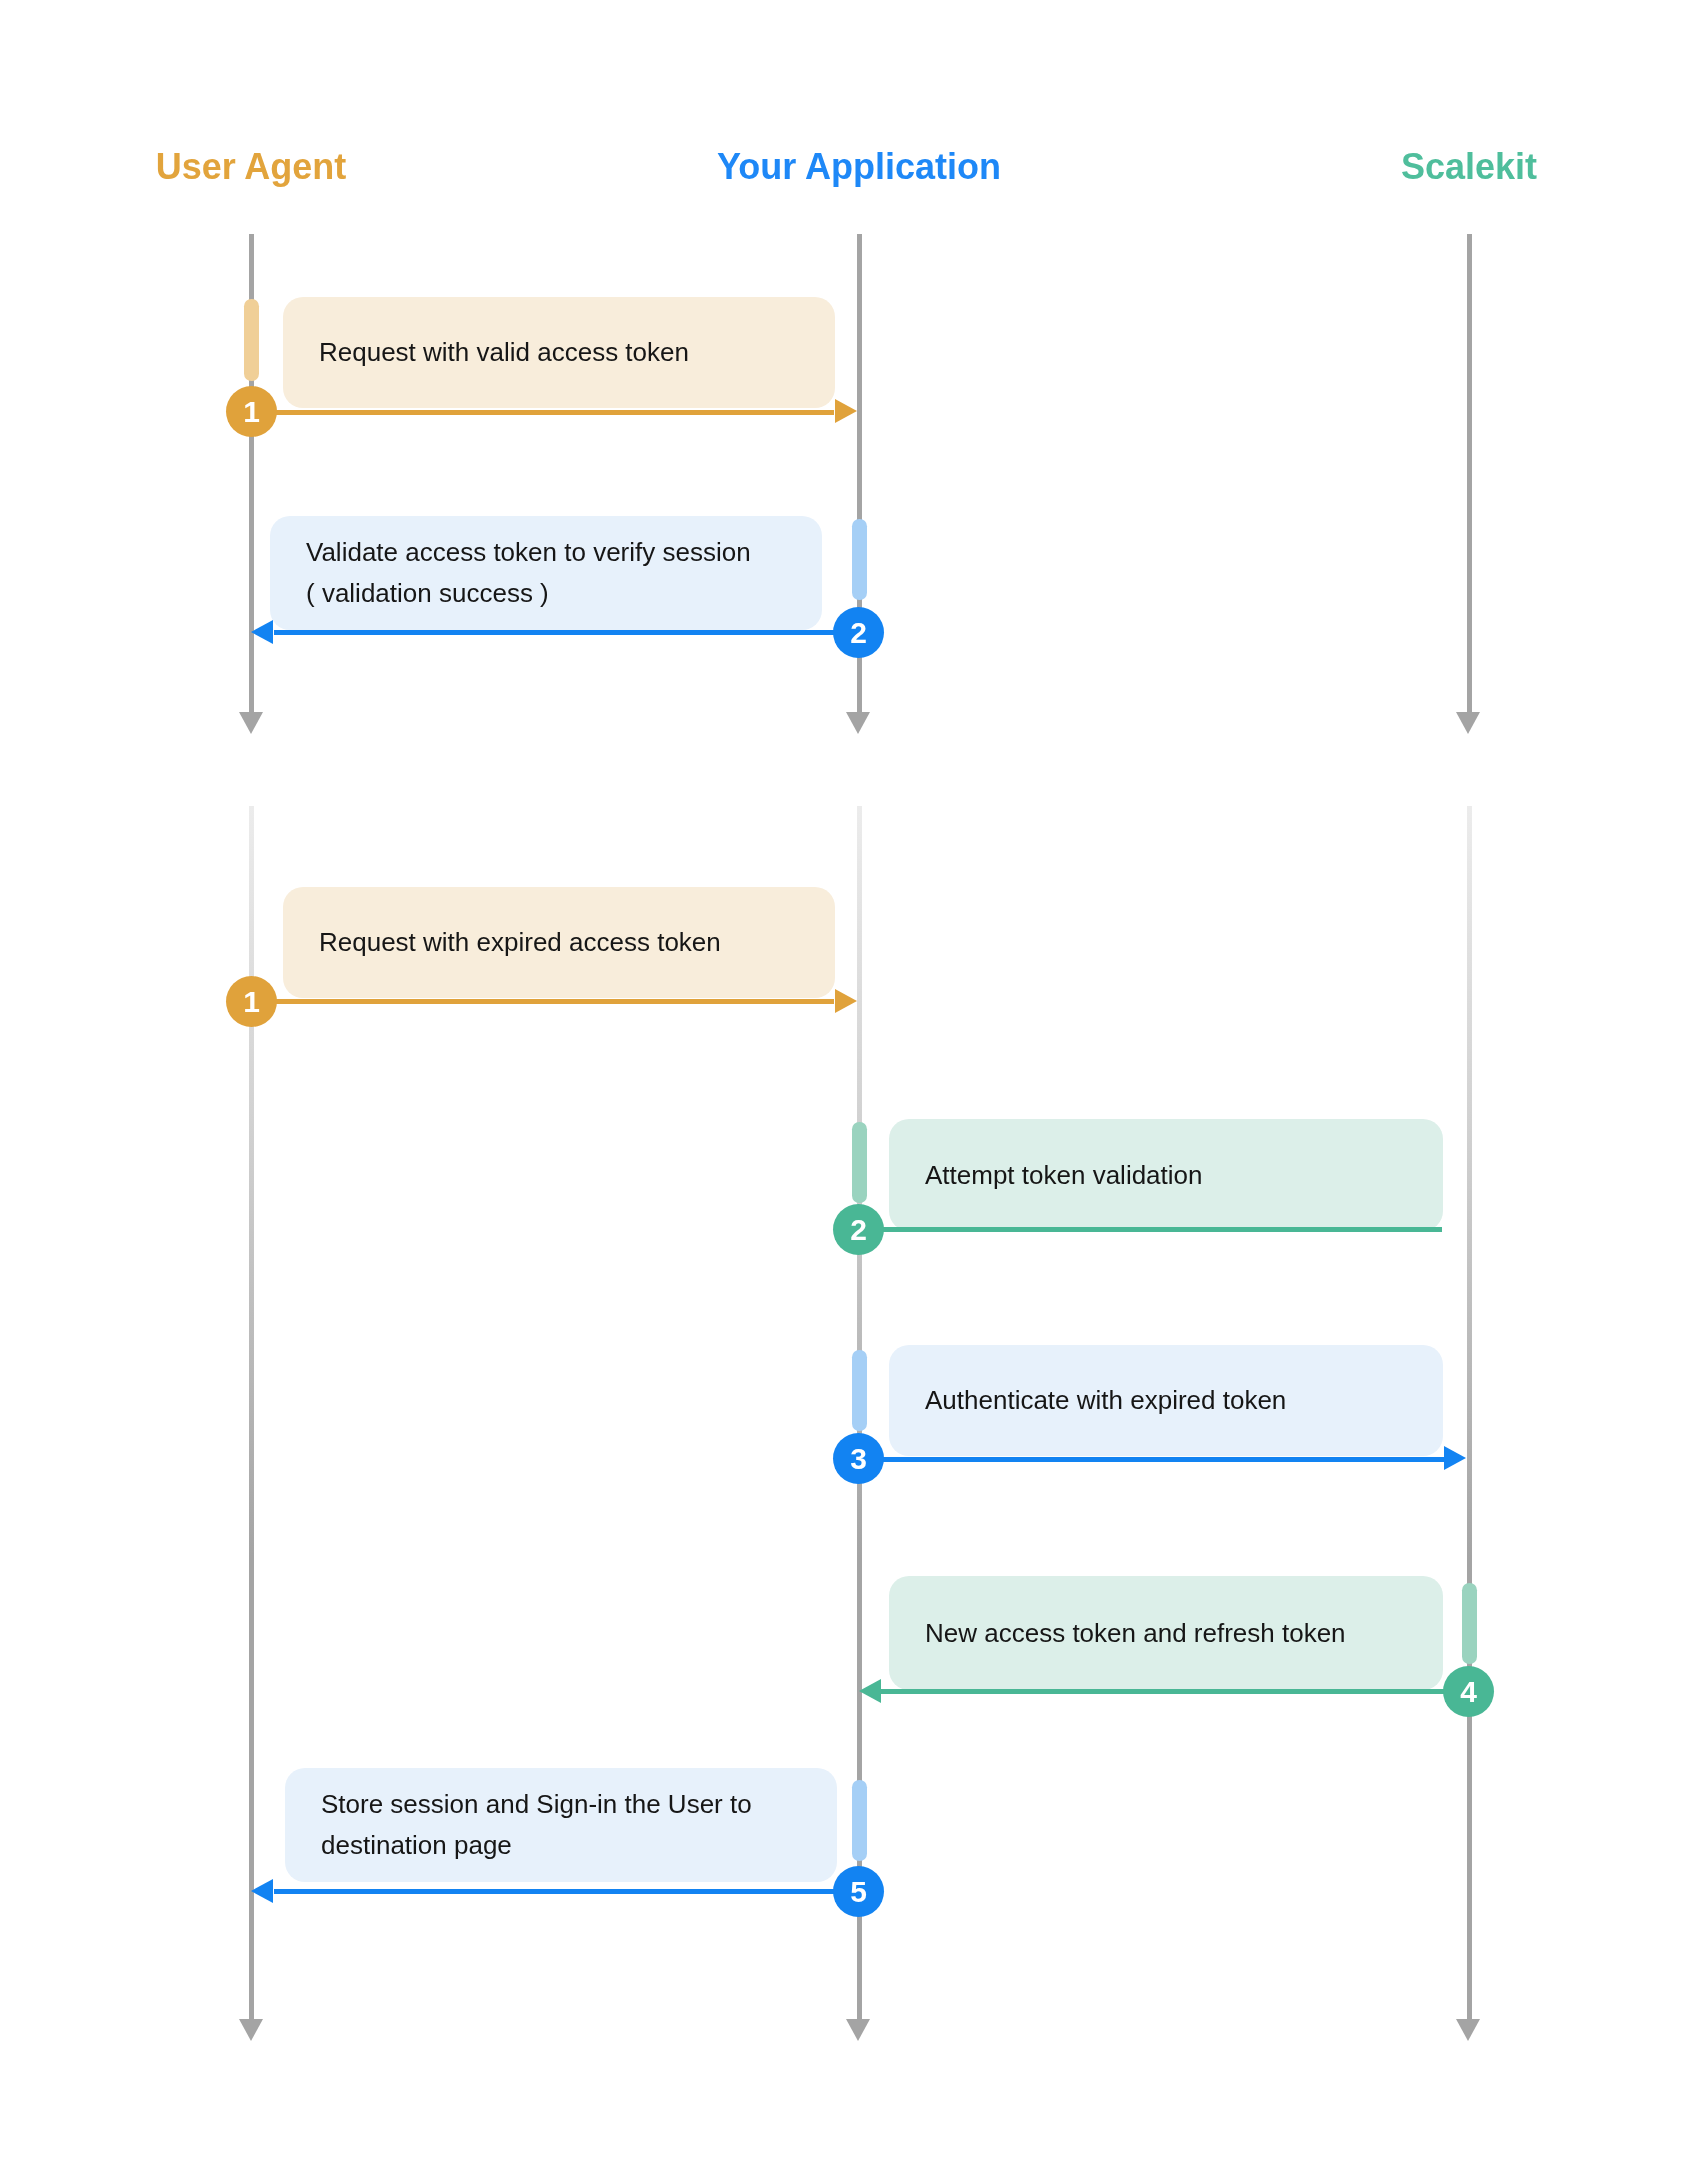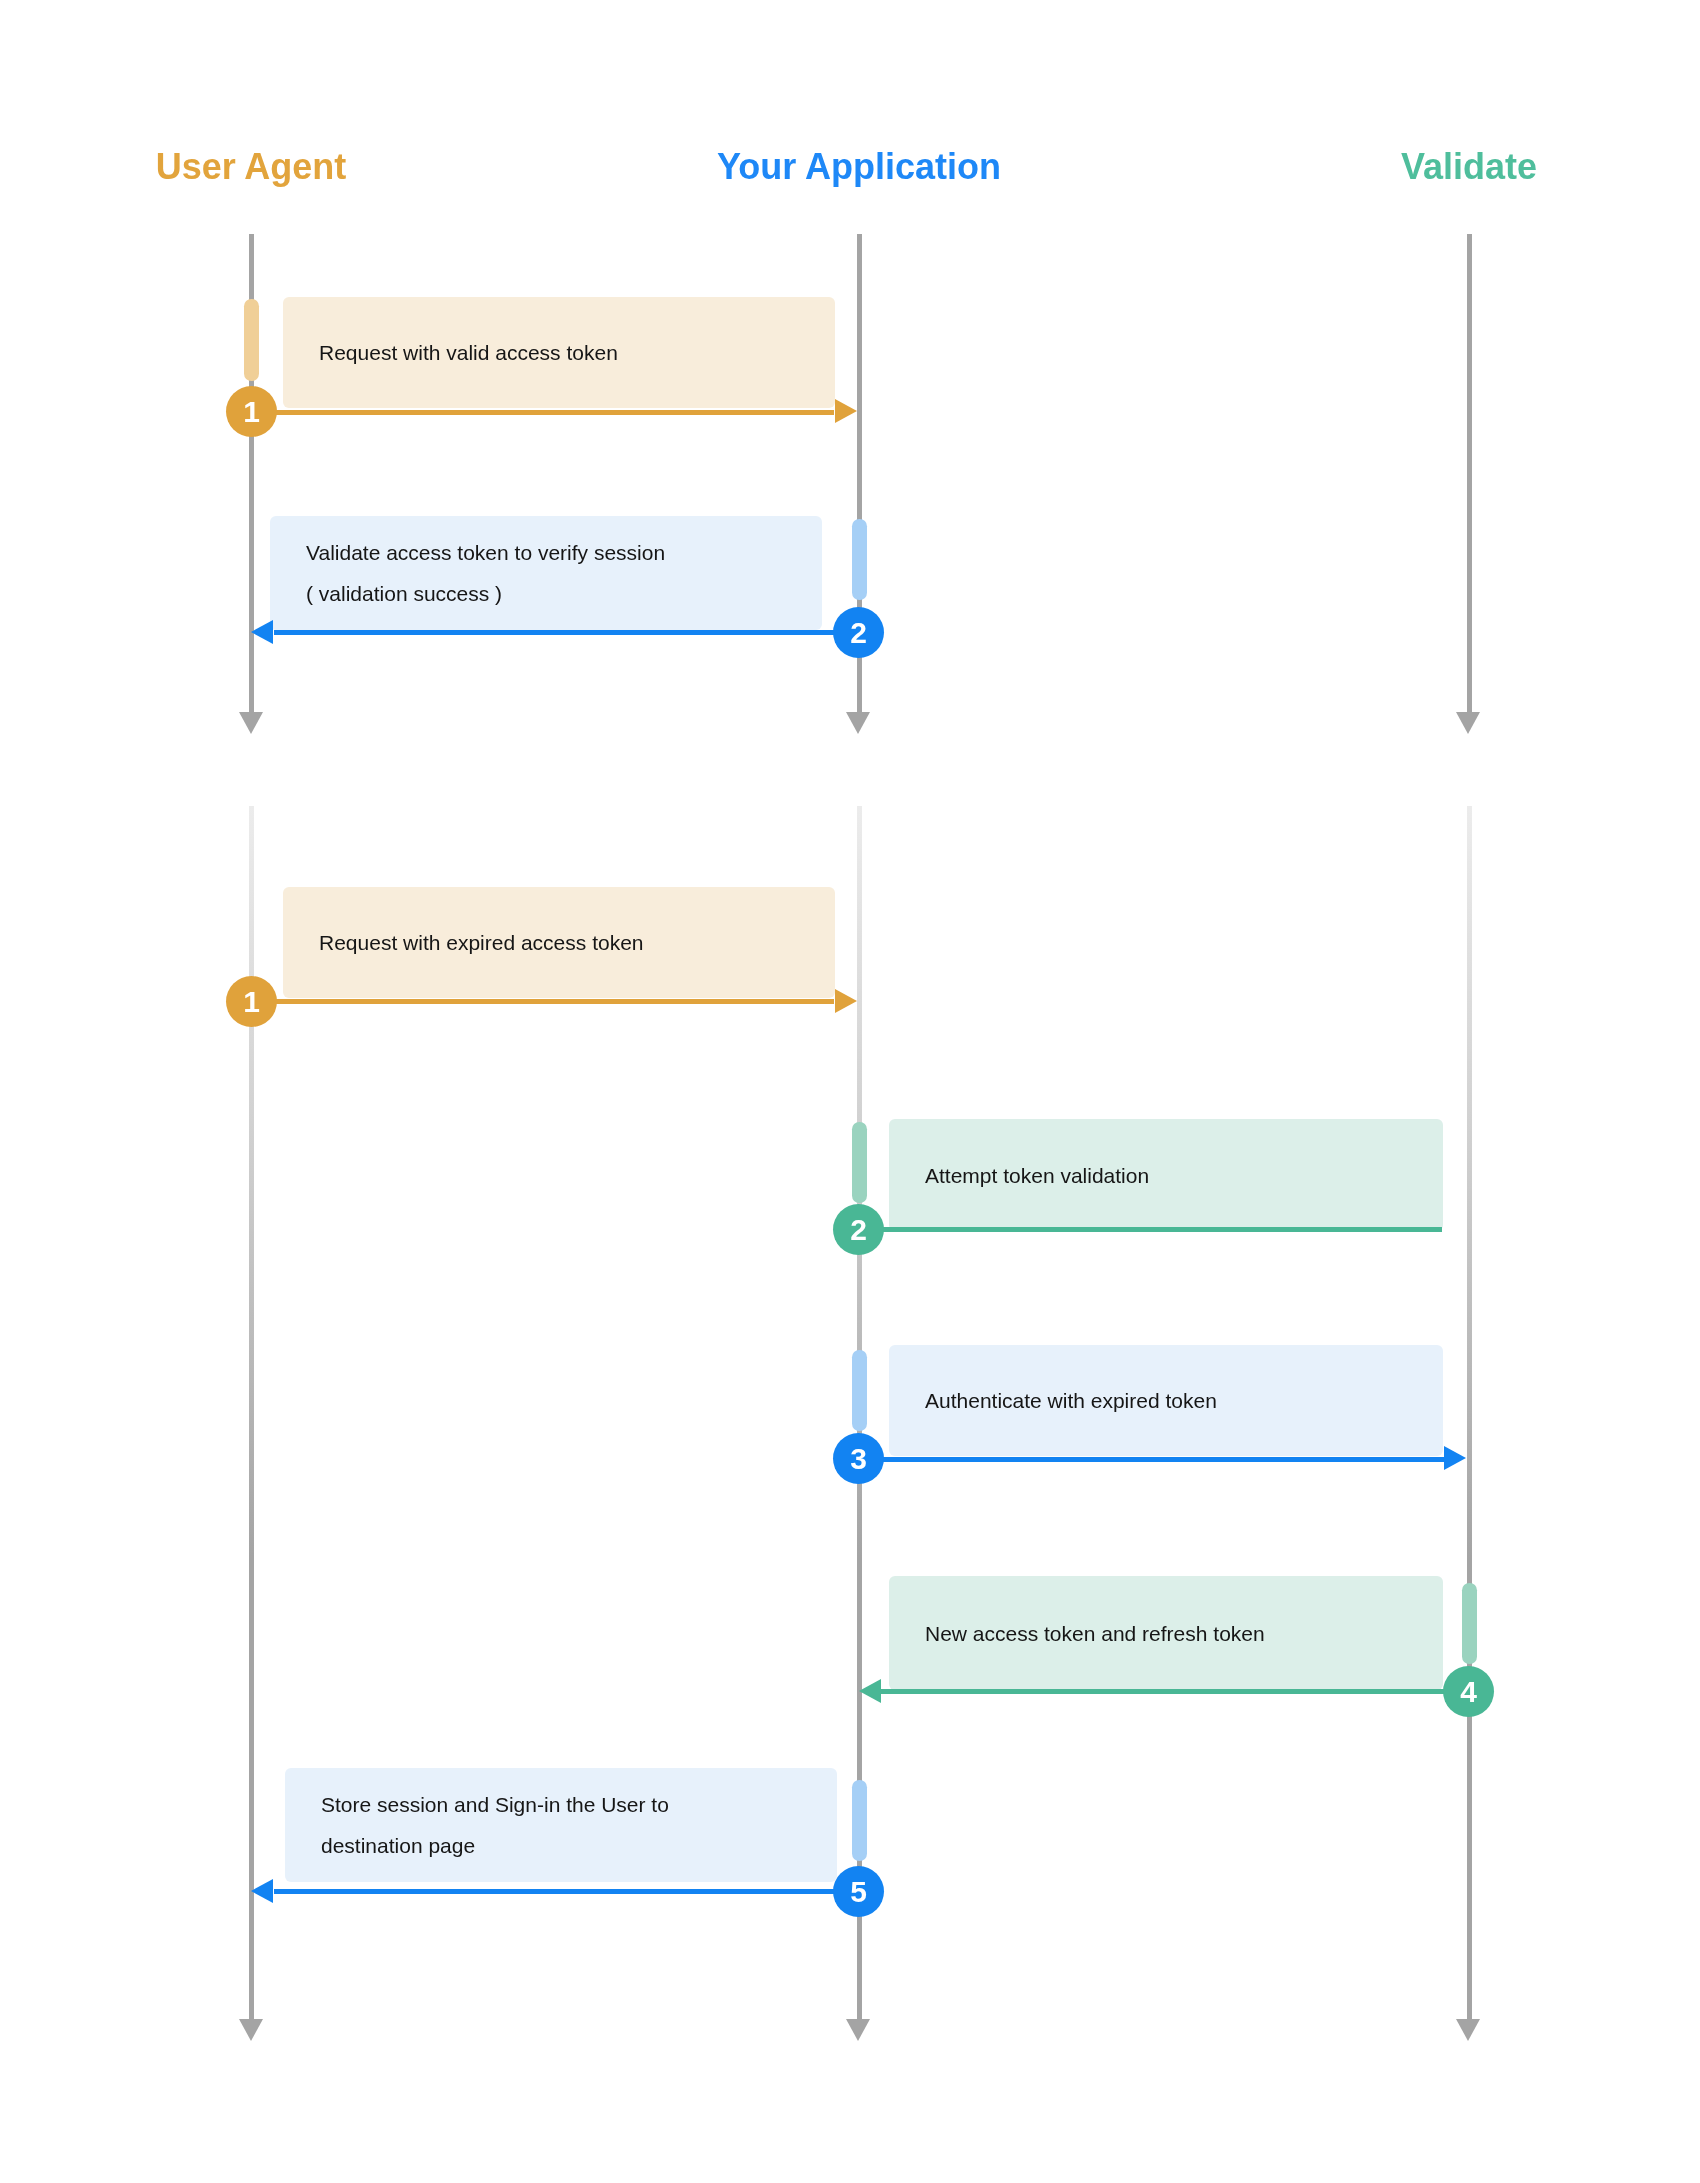--- a/index.html
+++ b/index.html
@@ -40,26 +40,26 @@
   .lifeline-head{
     position:absolute;
     width:0;height:0;
     border-left:12.8px solid transparent;
     border-right:12.8px solid transparent;
     border-top:22px solid var(--gray,#A4A4A4);
   }
 
   .msg-box{
     position:absolute;
-    border-radius:6px;
+    border-radius:20px;
     display:flex;
     align-items:center;
     padding-left:36px;
     box-sizing:border-box;
-    font-size:21px;
+    font-size:26px;
     line-height:41px;
     color:var(--ink,#161616);
     white-space:pre-line;
   }
   .box-gold{background:var(--goldBox,#F8EDDB);}
   .box-blue{background:var(--blueBox,#E7F1FB);}
   .box-teal{background:var(--tealBox,#DCEFE9);}
 
   .arrow-line{
     position:absolute;
@@ -107,21 +107,21 @@
   .pill-blue{background:var(--blueLight,#A5CFF6);}
   .pill-teal{background:var(--tealLight,#9AD3BF);}
 </style>
 </head>
 <body>
 
 <div class="canvas">
 
   <div class="actor-label actor-gold" style="left:251px;">User Agent</div>
   <div class="actor-label actor-blue" style="left:859px;">Your Application</div>
-  <div class="actor-label actor-teal" style="left:1469px;">Validate</div>
+  <div class="actor-label actor-teal" style="left:1469px;">Scalekit</div>
 
   <div class="lifeline" style="left:249px;top:234px;height:478px;"></div>
   <div class="lifeline-head" style="left:239px;top:712px;"></div>
   <div class="lifeline" style="left:857px;top:234px;height:478px;"></div>
   <div class="lifeline-head" style="left:846px;top:712px;"></div>
   <div class="lifeline" style="left:1467px;top:234px;height:478px;"></div>
   <div class="lifeline-head" style="left:1456px;top:712px;"></div>
 
   <div>
     <div class="msg-box box-gold" style="left:283px;top:297px;width:552px;height:111px;">Request with valid access token</div>

